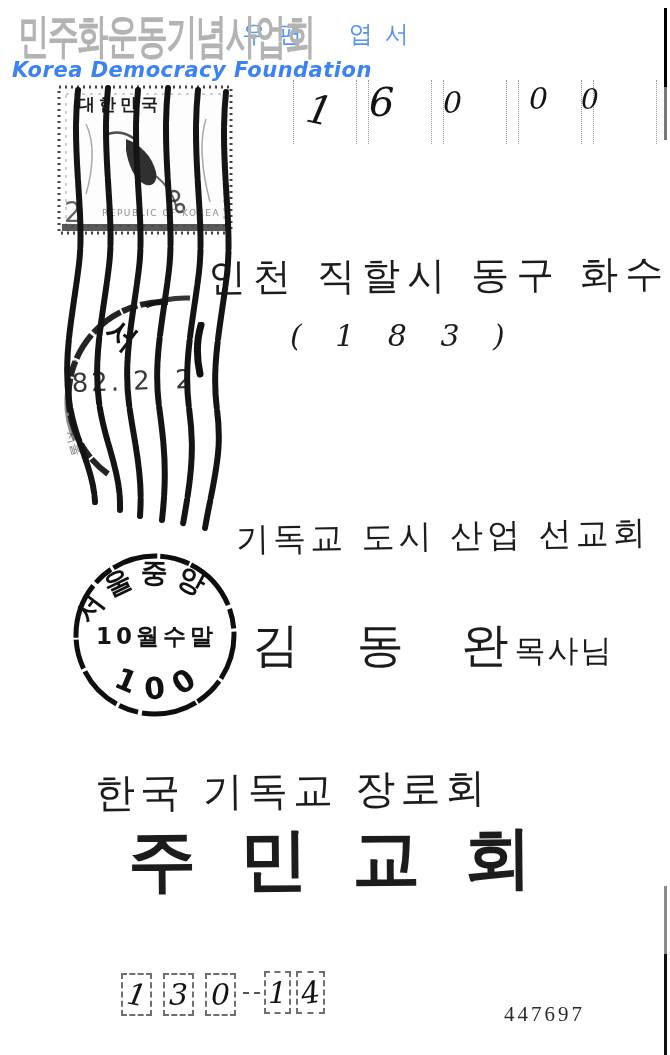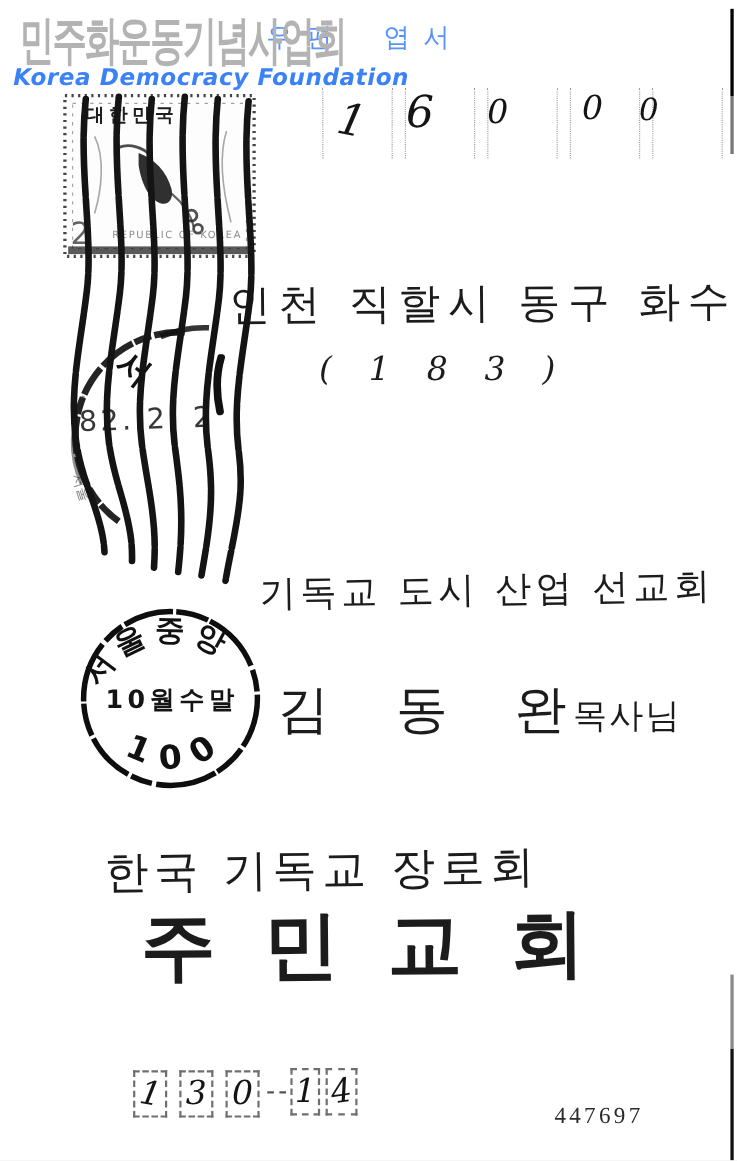--- a/index.html
+++ b/index.html
@@ -43,21 +43,21 @@
   .edge-line-bottom { left:664px; top:886px; width:3px; height:169px;
     background:linear-gradient(#8a8a8a 0 40%, #111 40% 100%); z-index:9; }
 
   
   .hand {
     font-family:"DejaVu Serif", serif; color:#1c1c1c; white-space:nowrap;
   }
   .addr1 { left:208px; top:250px; font-size:38px; letter-spacing:7px; transform:rotate(-0.5deg); }
   .addr2 { left:290px; top:318px; font-size:30px; letter-spacing:12px; font-style:italic; }
   .org   { left:236px; top:514px; font-size:33px; letter-spacing:4px; transform:rotate(-1deg); }
-  .name  { left:252px; top:614px; font-size:47px; word-spacing:46px; }
+  .name  { left:252px; top:614px; font-size:47px; word-spacing:46px;font-family:Liberation Serif, serif; }
   .honorific { font-size:31px; margin-left:6px; letter-spacing:2px; }
   .sender-org { left:95px; top:763px; font-size:40px; letter-spacing:5px; transform:rotate(-0.8deg); }
   .church { left:128px; top:814px; font-size:68px; font-weight:bold; letter-spacing:44px; transform:rotate(-0.5deg); }
 
   
   .bbox {
     position:absolute; border:2px dashed #6f6f6f; width:31px; height:43px;
     text-align:center; z-index:3;
   }
   .bbox .hand-digit { position:static; font-size:30px; line-height:40px; }

